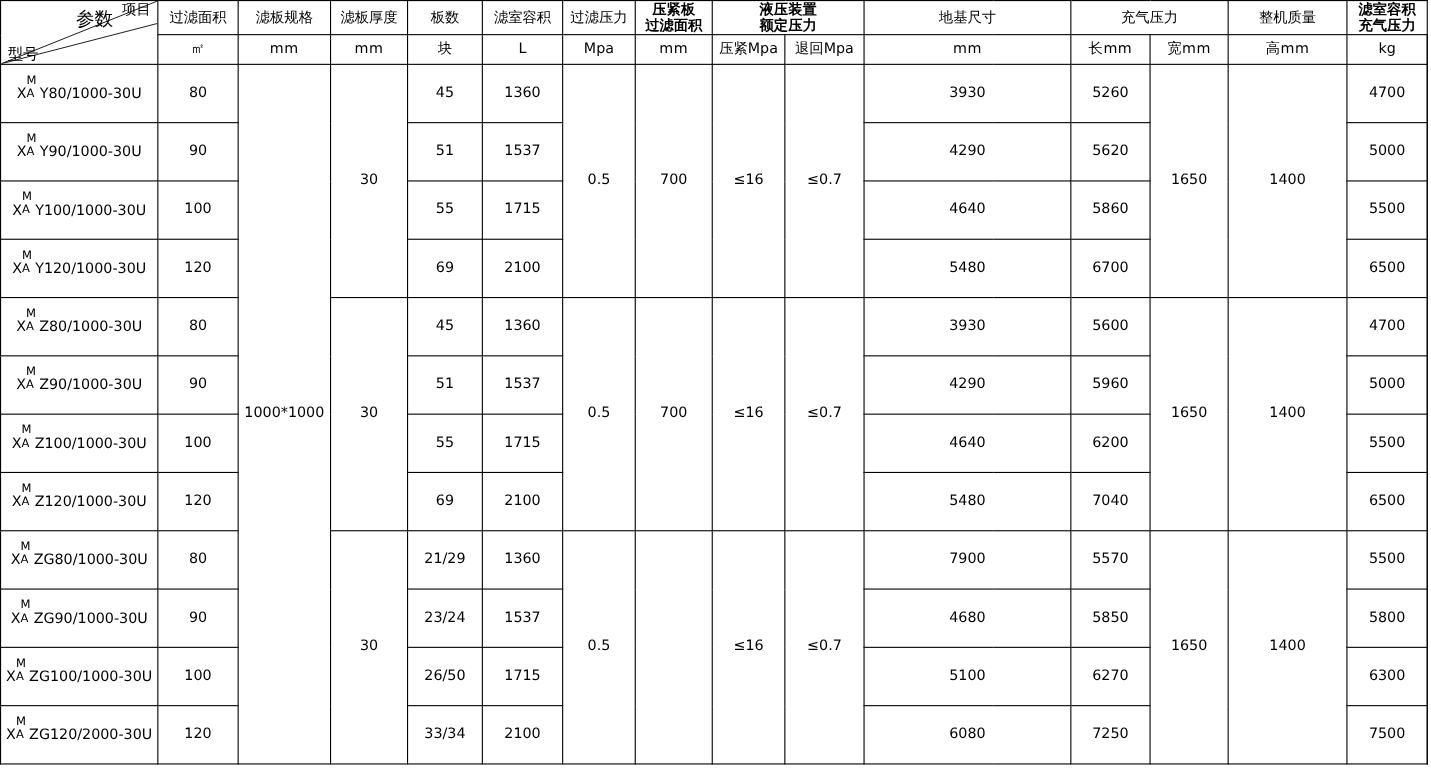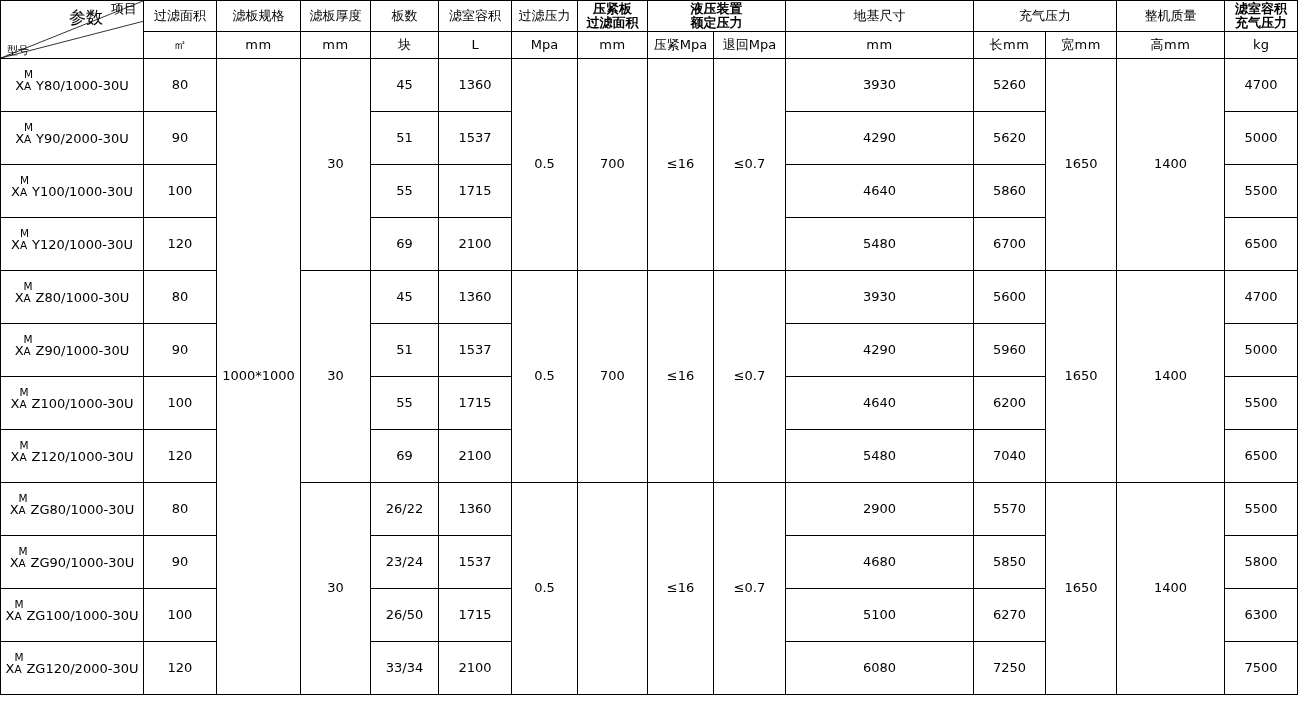--- a/index.html
+++ b/index.html
@@ -76,21 +76,21 @@
   .corner .lbl-param {
     position: absolute;
     top: 7px;
     right: 40px;
     font-size: 17px;
   }
   .corner .lbl-model {
     position: absolute;
     bottom: 1px;
     left: 6px;
-    font-size: 11px;
+    font-size: 14px;
   }
   
   tr.data td {
     height: 52px;
     font-size: 13px;
     font-family: "DejaVu Sans", sans-serif;
   }
   td.model {
     text-align: left;
     padding-left: 14px;
@@ -230,21 +230,21 @@
     <td rowspan="4">≤0.7</td>
     <td colspan="2">3930</td>
     <td>5260</td>
     <td rowspan="4">1650</td>
     <td rowspan="4">1400</td>
     <td>4700</td>
     <td rowspan="8"></td>
   </tr>
   <tr class="data">
     <td class="model">
-      <span class="mdl"><span class="x">X</span><span class="ma"><span class="m">M</span><span class="a">A</span></span><span>Y90/2000-30U</span></span>
+      <span class="mdl"><span class="x">X</span><span class="ma"><span class="m">M</span><span class="a">A</span></span><span>Y90/1000-30U</span></span>
     </td>
     <td>90</td>
     <td>51</td>
     <td>1537</td>
     <td colspan="2">4290</td>
     <td>5620</td>
     <td>5000</td>
   </tr>
   <tr class="data">
     <td class="model">
@@ -320,27 +320,27 @@
     <td>7040</td>
     <td>6500</td>
   </tr>
 
   <tr class="data grp-top">
     <td class="model">
       <span class="mdl"><span class="x">X</span><span class="ma"><span class="m">M</span><span class="a">A</span></span><span>ZG80/1000-30U</span></span>
     </td>
     <td>80</td>
     <td rowspan="4">30</td>
-    <td>26/22</td>
+    <td>21/29</td>
     <td>1360</td>
     <td rowspan="4">0.5</td>
     <td rowspan="4"></td>
     <td rowspan="4">≤16</td>
     <td rowspan="4">≤0.7</td>
-    <td colspan="2">2900</td>
+    <td colspan="2">7900</td>
     <td>5570</td>
     <td rowspan="4">1650</td>
     <td rowspan="4">1400</td>
     <td>5500</td>
     <td rowspan="4">0.8</td>
   </tr>
   <tr class="data">
     <td class="model">
       <span class="mdl"><span class="x">X</span><span class="ma"><span class="m">M</span><span class="a">A</span></span><span>ZG90/1000-30U</span></span>
     </td>

